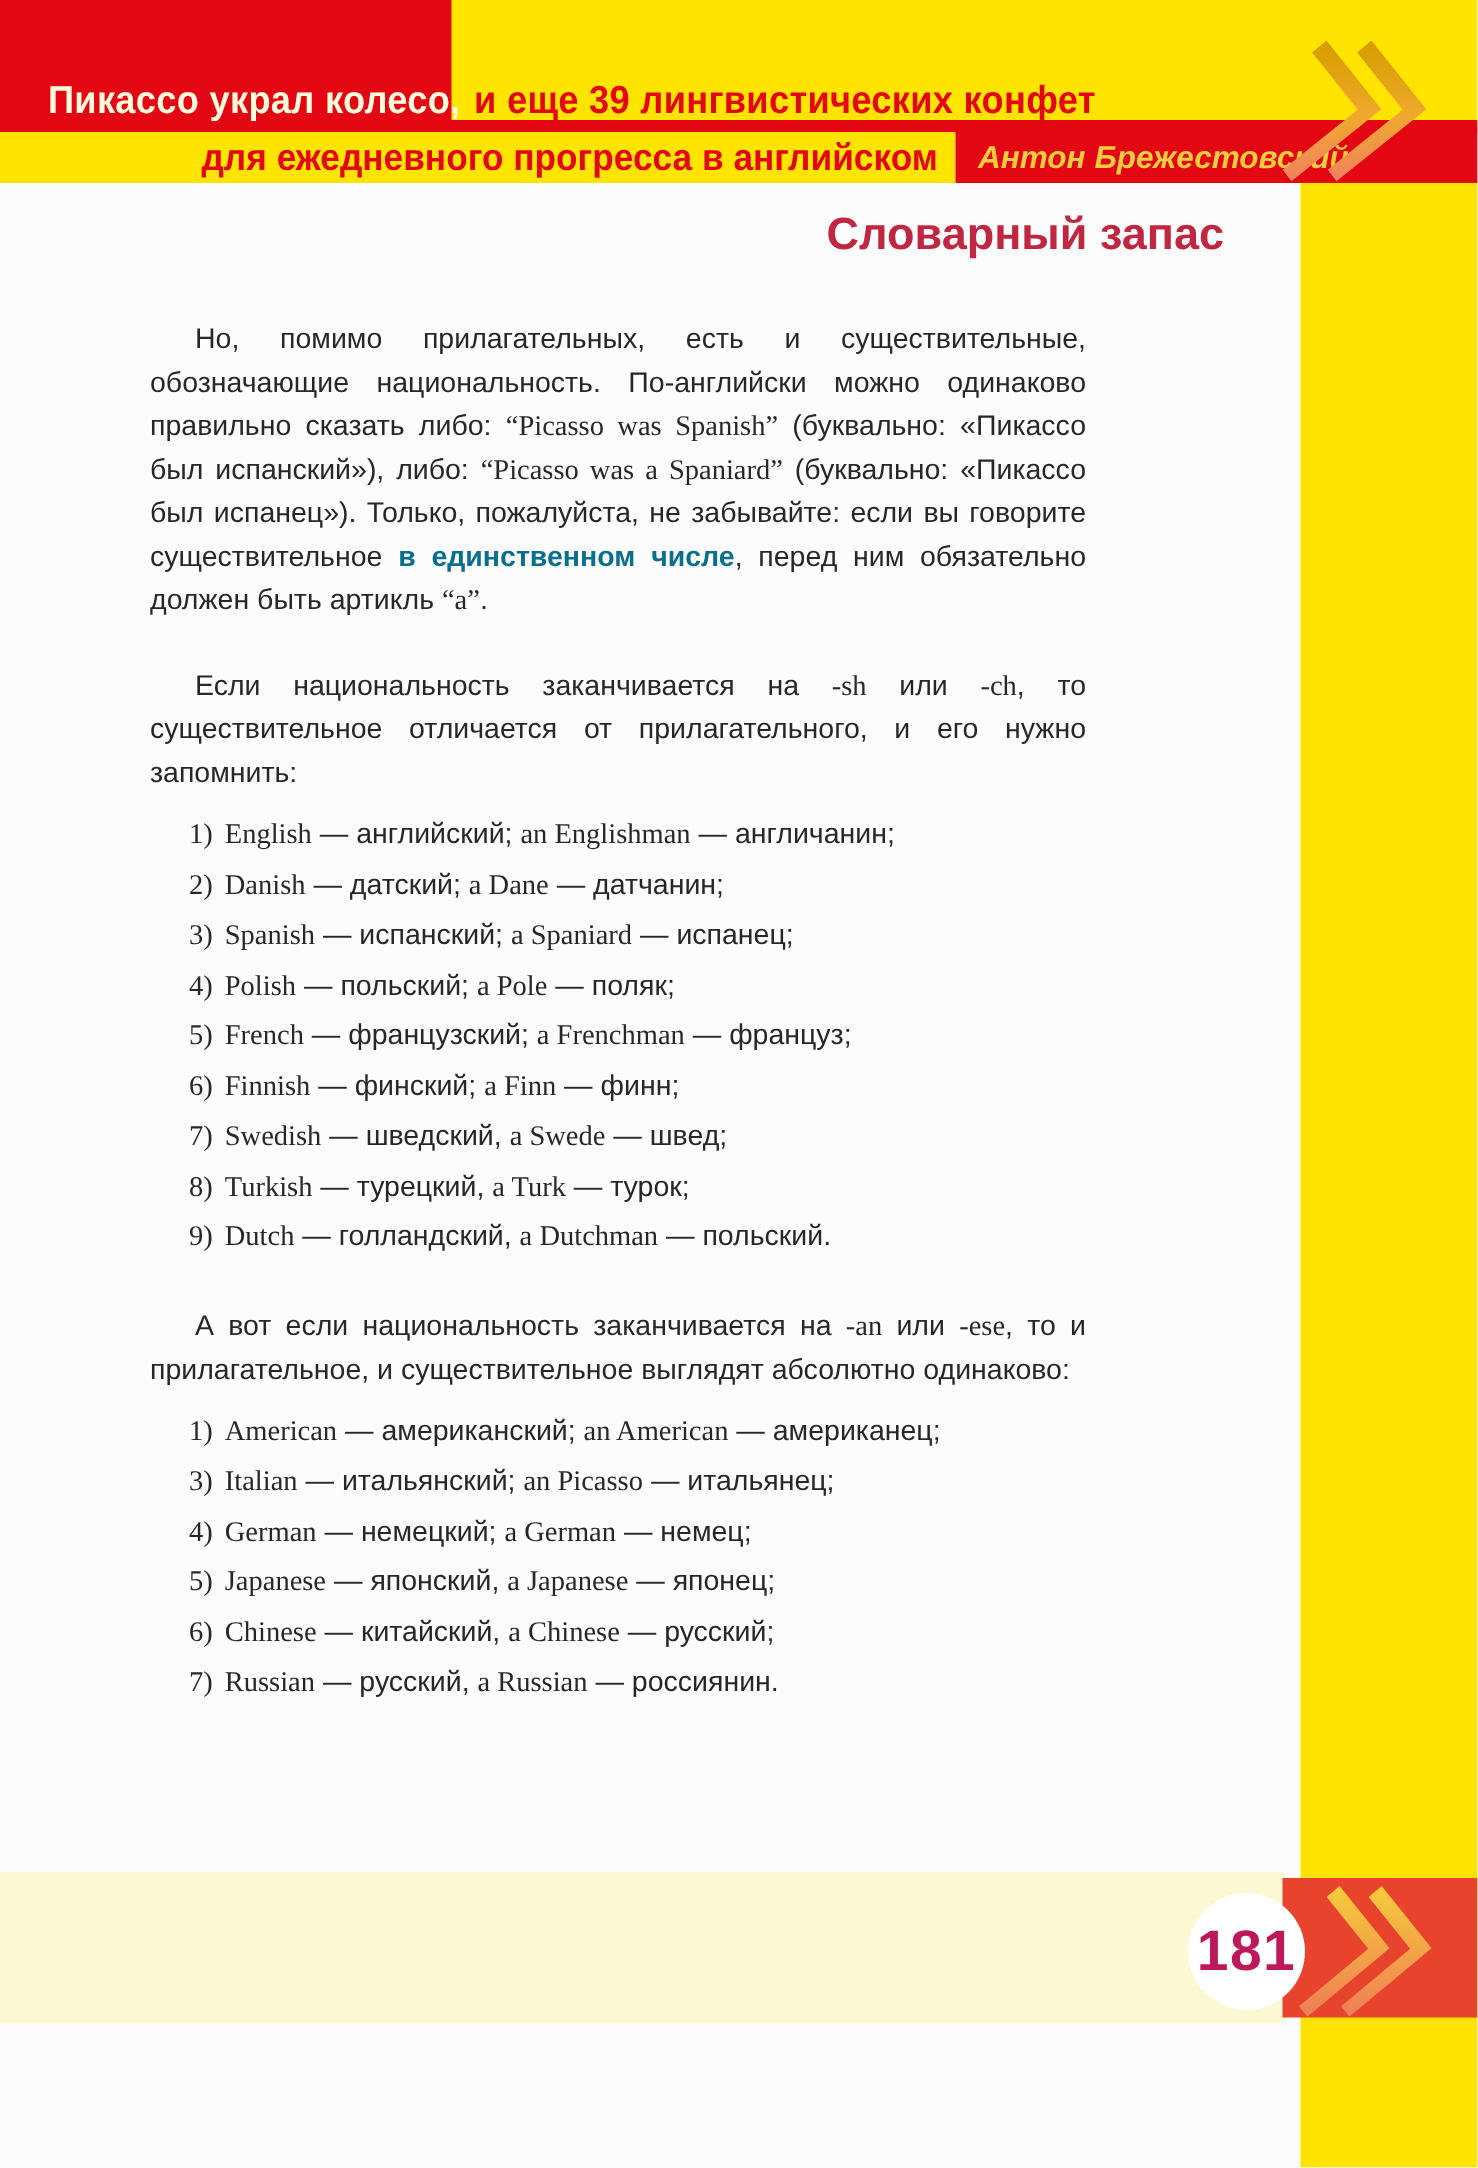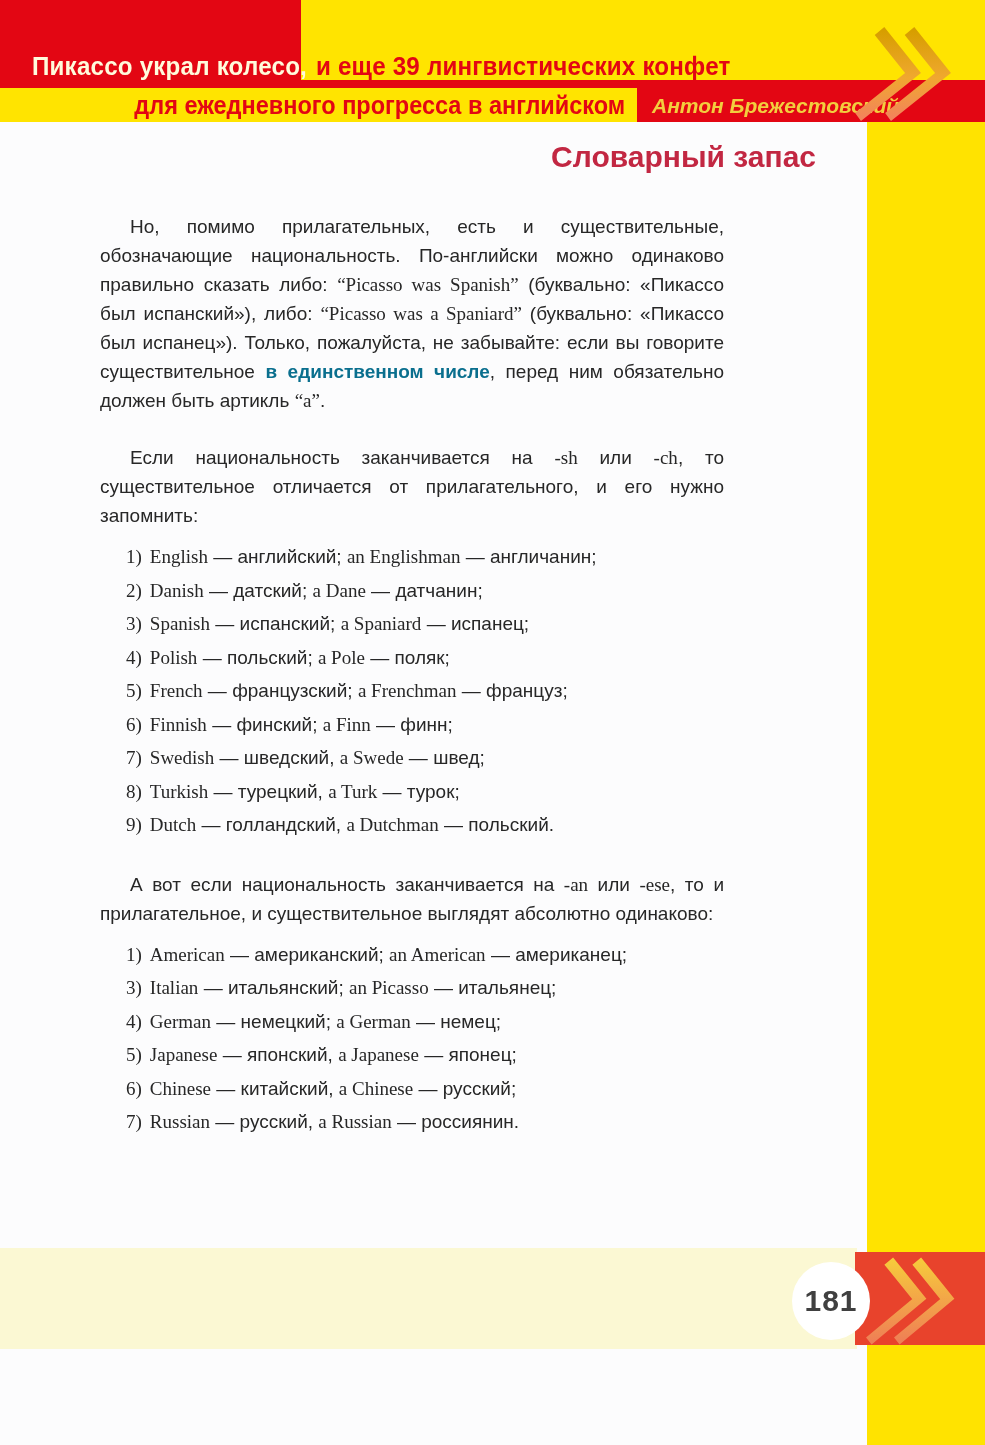--- a/index.html
+++ b/index.html
@@ -53,21 +53,21 @@
   .li{text-align:justify;text-indent:26px;line-height:33.5px;}
   .li .num{margin-right:8px;}
   
   .footer-band{position:absolute;left:0;top:1248px;width:857px;height:101px;background:#fbf8d3;z-index:2;}
   .footer-red{position:absolute;left:855px;top:1252px;width:130px;height:93px;background:#e8432c;z-index:3;}
   .chev-bottom{position:absolute;left:858px;top:1256px;z-index:4;}
   .page-circle{
     position:absolute;left:792px;top:1262px;width:78px;height:78px;border-radius:50%;
     background:#ffffff;z-index:5;display:flex;align-items:center;justify-content:center;
   }
-  .page-circle span{font-size:30px;font-weight:bold;color:#404040;letter-spacing:1px;}
+  .page-circle span{font-size:38px;font-weight:bold;color:#be185d;letter-spacing:1px;}
 </style>
 </head>
 <body>
 
 <div class="stripe-right"></div>
 
 <header class="hdr">
   <div class="band1-yellow"></div>
   <div class="strip-red"></div>
   <div class="band1-red"></div>

